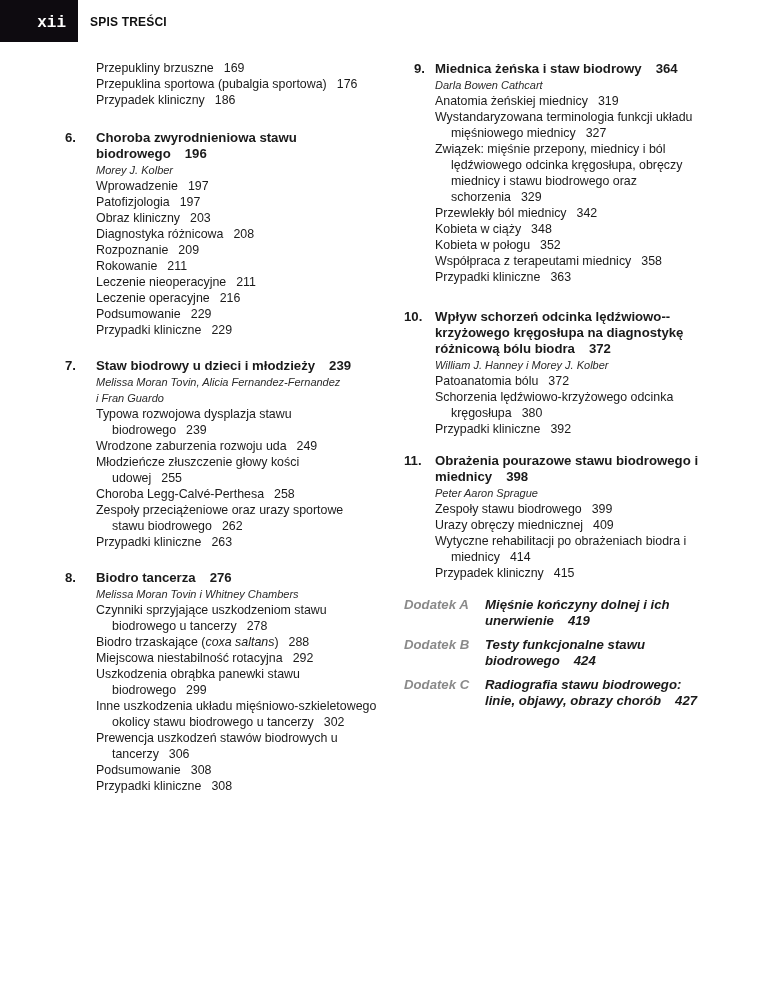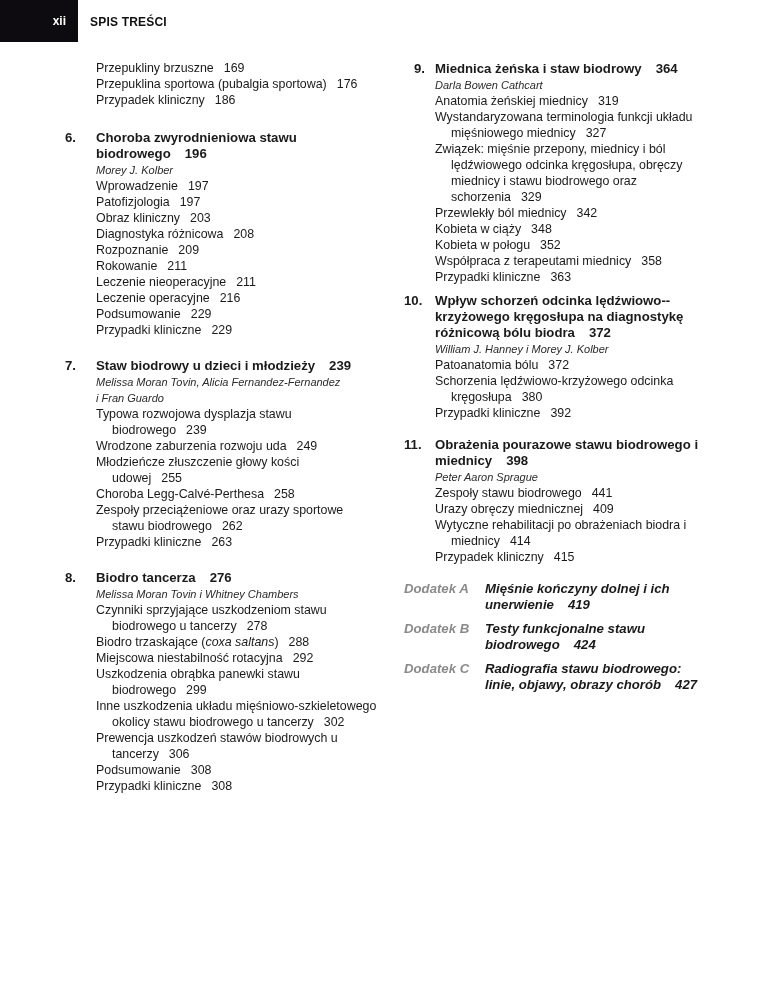--- a/index.html
+++ b/index.html
@@ -5,21 +5,21 @@
   html, body { margin: 0; padding: 0; }
   body {
     width: 765px; height: 1000px; background: #ffffff; position: relative; overflow: hidden;
     font-family: "Liberation Sans", "DejaVu Sans", sans-serif; color: #1a1a1a;
   }
   .header-block {
     position: absolute; left: 0; top: 0; width: 78px; height: 42px;
     background: #0e0b10;
   }
   .page-num {
-    position: absolute; right: 12px; top: 14px; color: #ffffff; font-weight: bold; font-size: 12px;
+    position: absolute; right: 12px; top: 14px; color: #ffffff; font-weight: bold; font-size: 16px; font-family: Liberation Mono, monospace;
   }
   .running-head {
     position: absolute; left: 90px; top: 15px; font-size: 12px; font-weight: bold; color: #111;
     letter-spacing: 0.2px;
   }
   .col { position: absolute; font-size: 12.4px; line-height: 16px; }
   .col-left { left: 65px; top: 60px; width: 320px; }
   .col-right { left: 404px; top: 61px; width: 330px; }
   .continued { margin-left: 31px; }
   .chapter { position: relative; margin-top: 14px; }
@@ -114,37 +114,37 @@
       <div class="entry" style="width:275px;"><span>Wystandaryzowana terminologia funkcji układu mięśniowego miednicy</span><span class="pg">327</span></div>
       <div class="entry" style="width:255px;"><span>Związek: mięśnie przepony, miednicy i ból lędźwiowego odcinka kręgosłupa, obręczy miednicy i stawu biodrowego oraz schorzenia</span><span class="pg">329</span></div>
       <div class="entry"><span>Przewlekły ból miednicy</span><span class="pg">342</span></div>
       <div class="entry"><span>Kobieta w ciąży</span><span class="pg">348</span></div>
       <div class="entry"><span>Kobieta w połogu</span><span class="pg">352</span></div>
       <div class="entry"><span>Współpraca z terapeutami miednicy</span><span class="pg">358</span></div>
       <div class="entry"><span>Przypadki kliniczne</span><span class="pg">363</span></div>
     </div>
   </div>
 
-  <div class="chapter" style="margin-top:8px;">
+  <div class="chapter" style="margin-top:24px;">
     <div class="ch-num">10.</div>
     <div class="ch-body">
       <div class="ch-title" style="width:255px;"><span>Wpływ schorzeń odcinka lędźwiowo--krzyżowego kręgosłupa na diagnostykę różnicową bólu biodra</span><span class="pg">372</span></div>
       <div class="ch-author">William J. Hanney i Morey J. Kolber</div>
       <div class="entry"><span>Patoanatomia bólu</span><span class="pg">372</span></div>
       <div class="entry" style="width:260px;"><span>Schorzenia lędźwiowo-krzyżowego odcinka kręgosłupa</span><span class="pg">380</span></div>
       <div class="entry"><span>Przypadki kliniczne</span><span class="pg">392</span></div>
     </div>
   </div>
 
   <div class="chapter" style="margin-top:16px;">
     <div class="ch-num">11.</div>
     <div class="ch-body">
       <div class="ch-title" style="width:265px;"><span>Obrażenia pourazowe stawu biodrowego i miednicy</span><span class="pg">398</span></div>
       <div class="ch-author">Peter Aaron Sprague</div>
-      <div class="entry"><span>Zespoły stawu biodrowego</span><span class="pg">441</span></div>
+      <div class="entry"><span>Zespoły stawu biodrowego</span><span class="pg">399</span></div>
       <div class="entry"><span>Urazy obręczy miednicznej</span><span class="pg">409</span></div>
       <div class="entry" style="width:275px;"><span>Wytyczne rehabilitacji po obrażeniach biodra i miednicy</span><span class="pg">414</span></div>
       <div class="entry"><span>Przypadek kliniczny</span><span class="pg">415</span></div>
     </div>
   </div>
 
   <div class="appendices" style="margin-top:16px;font-style:italic;">
     <div class="appendix" style="margin-top:0;">
       <div class="appendix-label">Dodatek A</div>
       <div class="appendix-body" style="width:220px;"><span>Mięśnie kończyny dolnej i ich unerwienie</span><span class="pg">419</span></div>

